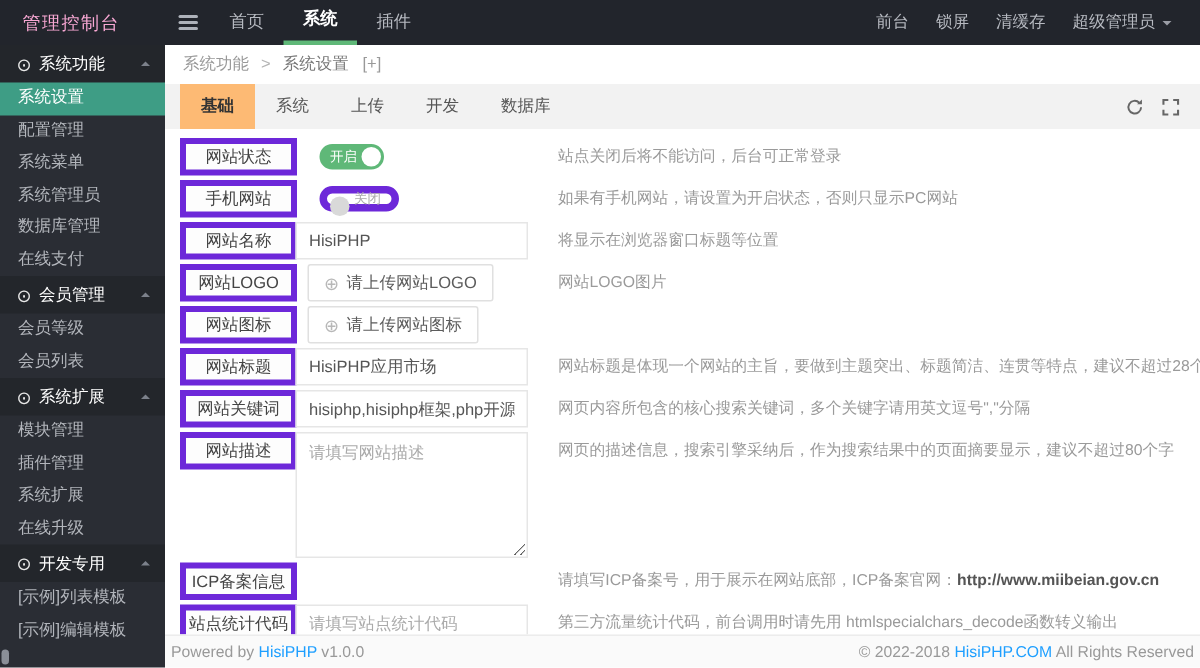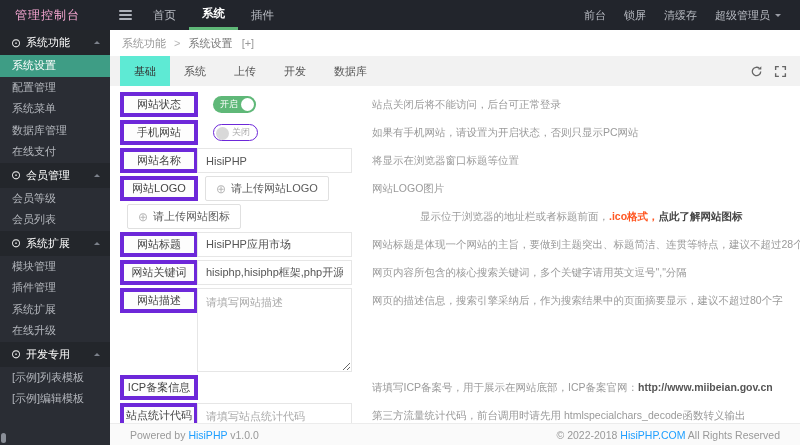--- a/index.html
+++ b/index.html
@@ -29,48 +29,48 @@
 
   
   .main { position:absolute; top:30px; left:110px; width:690px; height:415px; background:#fff; }
   .breadcrumb { height:26px; line-height:26px; padding:0 12px; font-size:11px; color:#999; }
   .breadcrumb .sep { margin:0 5px; color:#b5b5b5; }
   .breadcrumb .cur { color:#777; }
   .breadcrumb .add { margin-left:6px; color:#999; }
 
   .tabbar { height:30px; background:#f2f2f2; display:flex; align-items:stretch; padding-left:10px; }
   .tab { padding:0 14px; line-height:30px; font-size:11px; color:#555; }
-  .tab.active { background:#5eead4; color:#333; }
+  .tab.active { background:#fdba74; color:#333;font-weight:bold; }
   .tab-tools { margin-left:auto; display:flex; align-items:center; gap:11px; padding-right:13px; }
   .tab-tools svg { display:block; cursor:pointer; }
 
   
   .form-area { position:relative; height:337px; padding:6px 0 0 10px; overflow:hidden; background:#fff; }
   .frow { position:relative; display:flex; align-items:flex-start; margin-bottom:3px; }
   .flabel { flex:none; width:78px; height:25px; border:4px solid #6d28d9; background:#fdfdfd; display:flex; align-items:center; justify-content:center; font-size:11px; color:#444; }
   .finput { flex:none; width:155px; height:25px; border:1px solid #e6e6e6; margin-left:-1px; padding:0 8px; font-size:11px; color:#555; outline:none; background:#fff; }
   .finput::placeholder { color:#aaa; }
   textarea.finput { height:84px; padding:5px 8px; resize:both; font-family:"Liberation Sans", sans-serif; line-height:1.5; }
   .fhint { position:absolute; left:252px; top:0; line-height:25px; font-size:10.5px; color:#9a9a9a; white-space:nowrap; }
   .fhint.offset { left:300px; }
   .fhint .red { color:#FF5722; font-weight:bold; }
   .fhint .hlink { color:#444; font-weight:bold; }
   .fhint .ulink { color:#555; font-weight:bold; }
 
   .switch { position:relative; display:inline-flex; align-items:center; height:17px; border-radius:9px; margin:4px 0 0 15px; font-size:9px; cursor:pointer; }
   .switch.on  { background:#5FB878; color:#fff; padding:0 18px 0 7px; }
   .switch.on  .knob { position:absolute; right:2px; top:2px; width:13px; height:13px; border-radius:50%; background:#fff; }
-  .switch.off { border:1px solid #6d28d9; background:#fff; color:#aaa; padding:0 7px 0 18px; }
+  .switch.off { border:5px solid #6d28d9; background:#fff; color:#aaa; padding:0 7px 0 18px; }
   .switch.off .knob { position:absolute; left:2px; top:2px; width:13px; height:13px; border-radius:50%; background:#d9d9d9; }
 
   .upload-btn { display:inline-flex; align-items:center; gap:5px; height:25px; border:1px solid #e0e0e0; border-radius:2px; background:#fff; padding:0 10px; margin-left:7px; font-size:11px; color:#5c5c5c; cursor:pointer; }
   .plus-ico { color:#b8b8b8; font-size:12px; line-height:1; }
 
   
-  .footer { position:absolute; left:110px; bottom:0; width:690px; height:22px; background:#fafafa; border-top:1px solid #ececec; display:flex; justify-content:space-between; align-items:center; padding:0 20px; font-size:10.5px; color:#999; z-index:20; }
+  .footer { position:absolute; left:110px; bottom:0; width:690px; height:22px; background:#fafafa; border-top:1px solid #ececec; display:flex; justify-content:space-between; align-items:center; padding:0 4px; font-size:10.5px; color:#999; z-index:20; }
   .footer a { color:#1E9FFF; }
 </style>
 </head>
 <body>
 
 <div class="topbar">
   <div class="logo">管理控制台</div>
   <div class="menu-toggle">
       <i></i>
       <i></i>
@@ -94,20 +94,21 @@
 
 <div class="sidebar">
   <div class="group-header">
     <span class="gicon">⊙</span>
     <span>系统功能</span>
     <span class="caret-up"></span>
   </div>
   <a class="side-item active">系统设置</a>
   <a class="side-item">配置管理</a>
   <a class="side-item">系统菜单</a>
+  <a class="side-item">系统管理员</a>
   <a class="side-item">数据库管理</a>
   <a class="side-item">在线支付</a>
 
   <div class="group-header">
     <span class="gicon">⊙</span>
     <span>会员管理</span>
     <span class="caret-up"></span>
   </div>
   <a class="side-item">会员等级</a>
   <a class="side-item">会员列表</a>
@@ -188,26 +189,24 @@
     <div class="frow">
       <div class="flabel">网站LOGO</div>
       <span class="upload-btn">
         <span class="plus-ico">⊕</span>
         <span>请上传网站LOGO</span>
       </span>
       <span class="fhint">网站LOGO图片</span>
     </div>
 
     <div class="frow">
+      <div class="flabel">网站图标</div>
       <span class="upload-btn">
         <span class="plus-ico">⊕</span>
         <span>请上传网站图标</span>
-      </span>
-      <span class="fhint offset">
-        <span>显示位于浏览器的地址栏或者标题前面，</span><span class="red">.ico格式，</span><a class="hlink">点此了解网站图标</a>
       </span>
     </div>
 
     <div class="frow">
       <div class="flabel">网站标题</div>
       <input class="finput" type="text" value="HisiPHP应用市场" style="">
       <span class="fhint">网站标题是体现一个网站的主旨，要做到主题突出、标题简洁、连贯等特点，建议不超过28个字</span>
     </div>
 
     <div class="frow">

